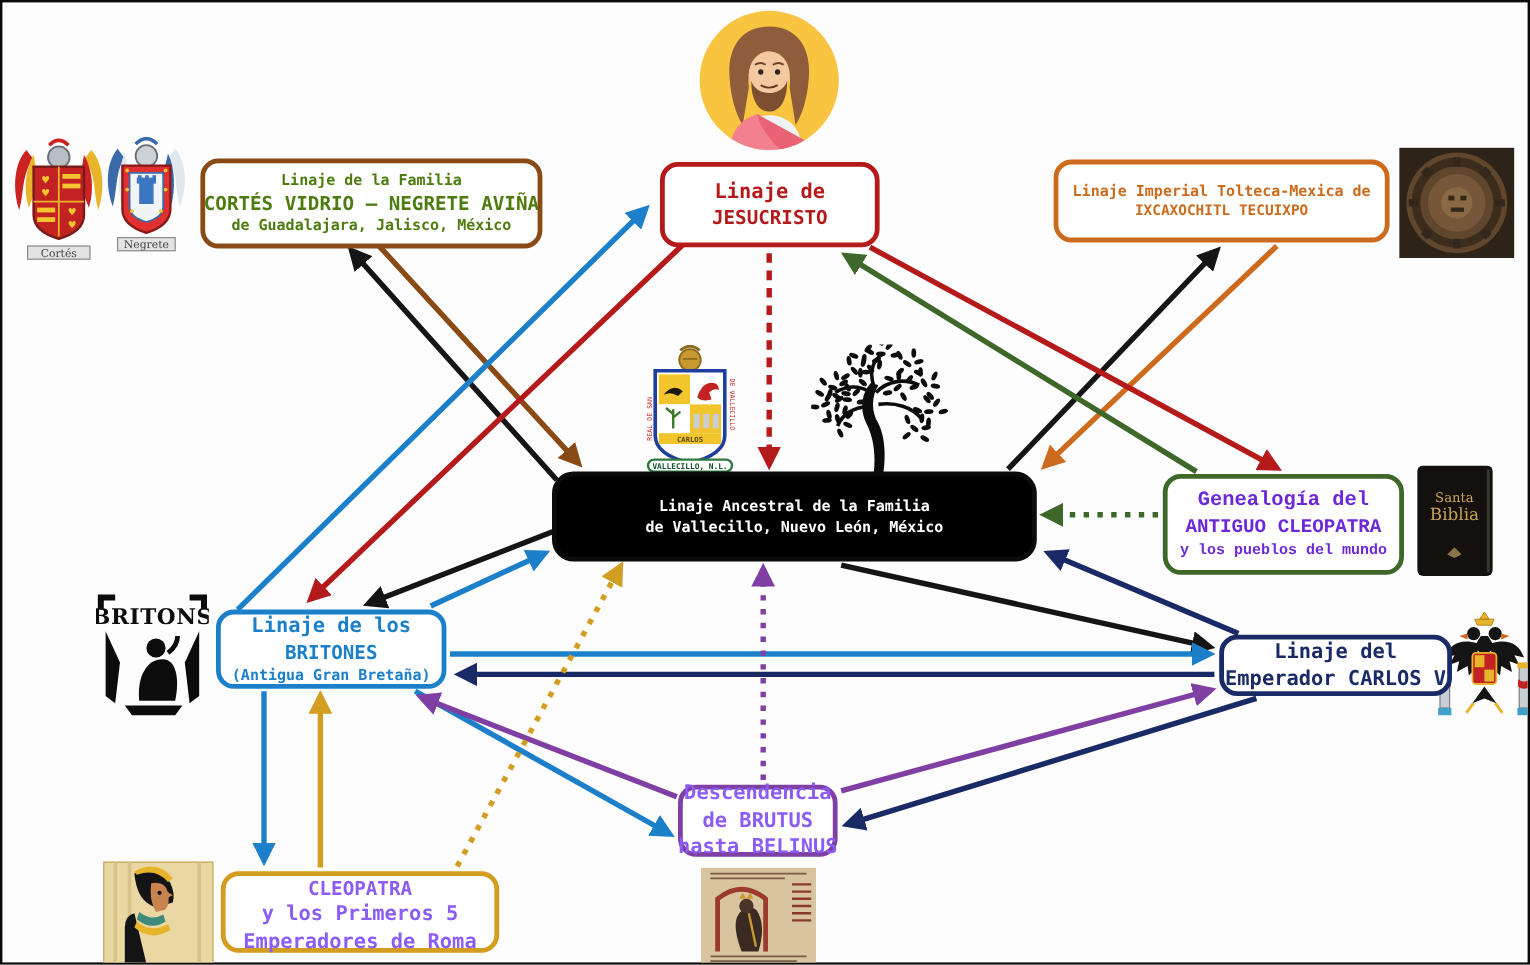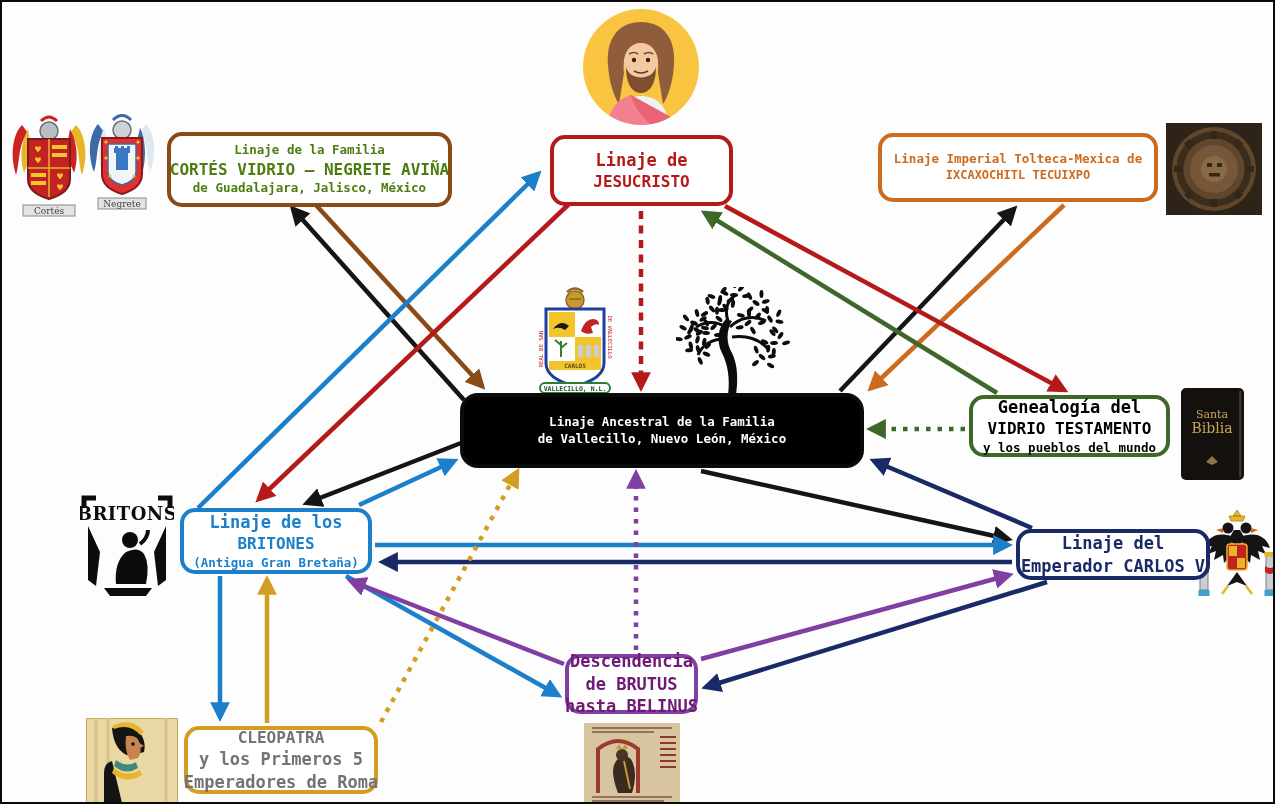--- a/index.html
+++ b/index.html
@@ -85,40 +85,40 @@
         <div class="ln lg">JESUCRISTO</div>
       </div>
       <div class="node" style="left: 876px; top: 131px; width: 280px; height: 69px; border-color: rgb(204, 107, 29); color: rgb(204, 107, 29);">
         <div class="ln sm">Linaje Imperial Tolteca-Mexica de</div>
         <div class="ln xl">IXCAXOCHITL TECUIXPO</div>
       </div>
       <div class="node dark" style="left: 458px; top: 391px; width: 404px; height: 75px;">
         <div class="ln sm">Linaje Ancestral de la Familia</div>
         <div class="ln sm">de Vallecillo, Nuevo León, México</div>
       </div>
-      <div class="node" style="left: 967px; top: 393px; width: 201px; height: 62px; border-color: rgb(62, 104, 42); color: #000000;">
+      <div class="node" style="left: 967px; top: 393px; width: 201px; height: 84px; border-color: rgb(62, 104, 42); color: #6d28d9; font-family: Liberation Mono, monospace;">
         <div class="ln md">Genealogía del</div>
-        <div class="ln lg">VIDRIO TESTAMENTO</div>
+        <div class="ln lg">ANTIGUO CLEOPATRA</div>
         <div class="ln sm">y los pueblos del mundo</div>
       </div>
       <div class="node" style="left: 178px; top: 506px; width: 192px; height: 66px; border-color: rgb(27, 128, 201); color: rgb(27, 128, 201);">
         <div class="ln md">Linaje de los</div>
         <div class="ln lg">BRITONES</div>
         <div class="ln sm">(Antigua Gran Bretaña)</div>
       </div>
       <div class="node" style="left: 1014px; top: 527px; width: 194px; height: 51px; border-color: rgb(26, 42, 102); color: rgb(26, 42, 102);">
         <div class="ln md">Linaje del</div>
         <div class="ln md">Emperador CARLOS V</div>
       </div>
-      <div class="node" style="left: 563px; top: 652px; width: 133px; height: 60px; border-color: rgb(127, 63, 163); color: #701a75;">
+      <div class="node" style="left: 563px; top: 652px; width: 133px; height: 60px; border-color: rgb(127, 63, 163); color: #8b5cf6;">
         <div class="ln md">Descendencia</div>
         <div class="ln md">de BRUTUS</div>
         <div class="ln md">hasta BELINUS</div>
       </div>
-      <div class="node" style="left: 182px; top: 724px; width: 194px; height: 68px; border-color: rgb(210, 157, 32); color: #737373;">
+      <div class="node" style="left: 182px; top: 724px; width: 232px; height: 68px; border-color: rgb(210, 157, 32); color: #8b5cf6; justify-content: space-between;">
         <div class="ln lg">CLEOPATRA</div>
         <div class="ln md">y los Primeros 5</div>
         <div class="ln md">Emperadores de Roma</div>
       </div>
     </div>
 
   <svg class="img" style="left:577px;top:3px" width="124" height="124" viewBox="0 0 124 124">
     <defs>
         <clipPath id="jc">
           <circle cx="62" cy="62" r="58"></circle>

